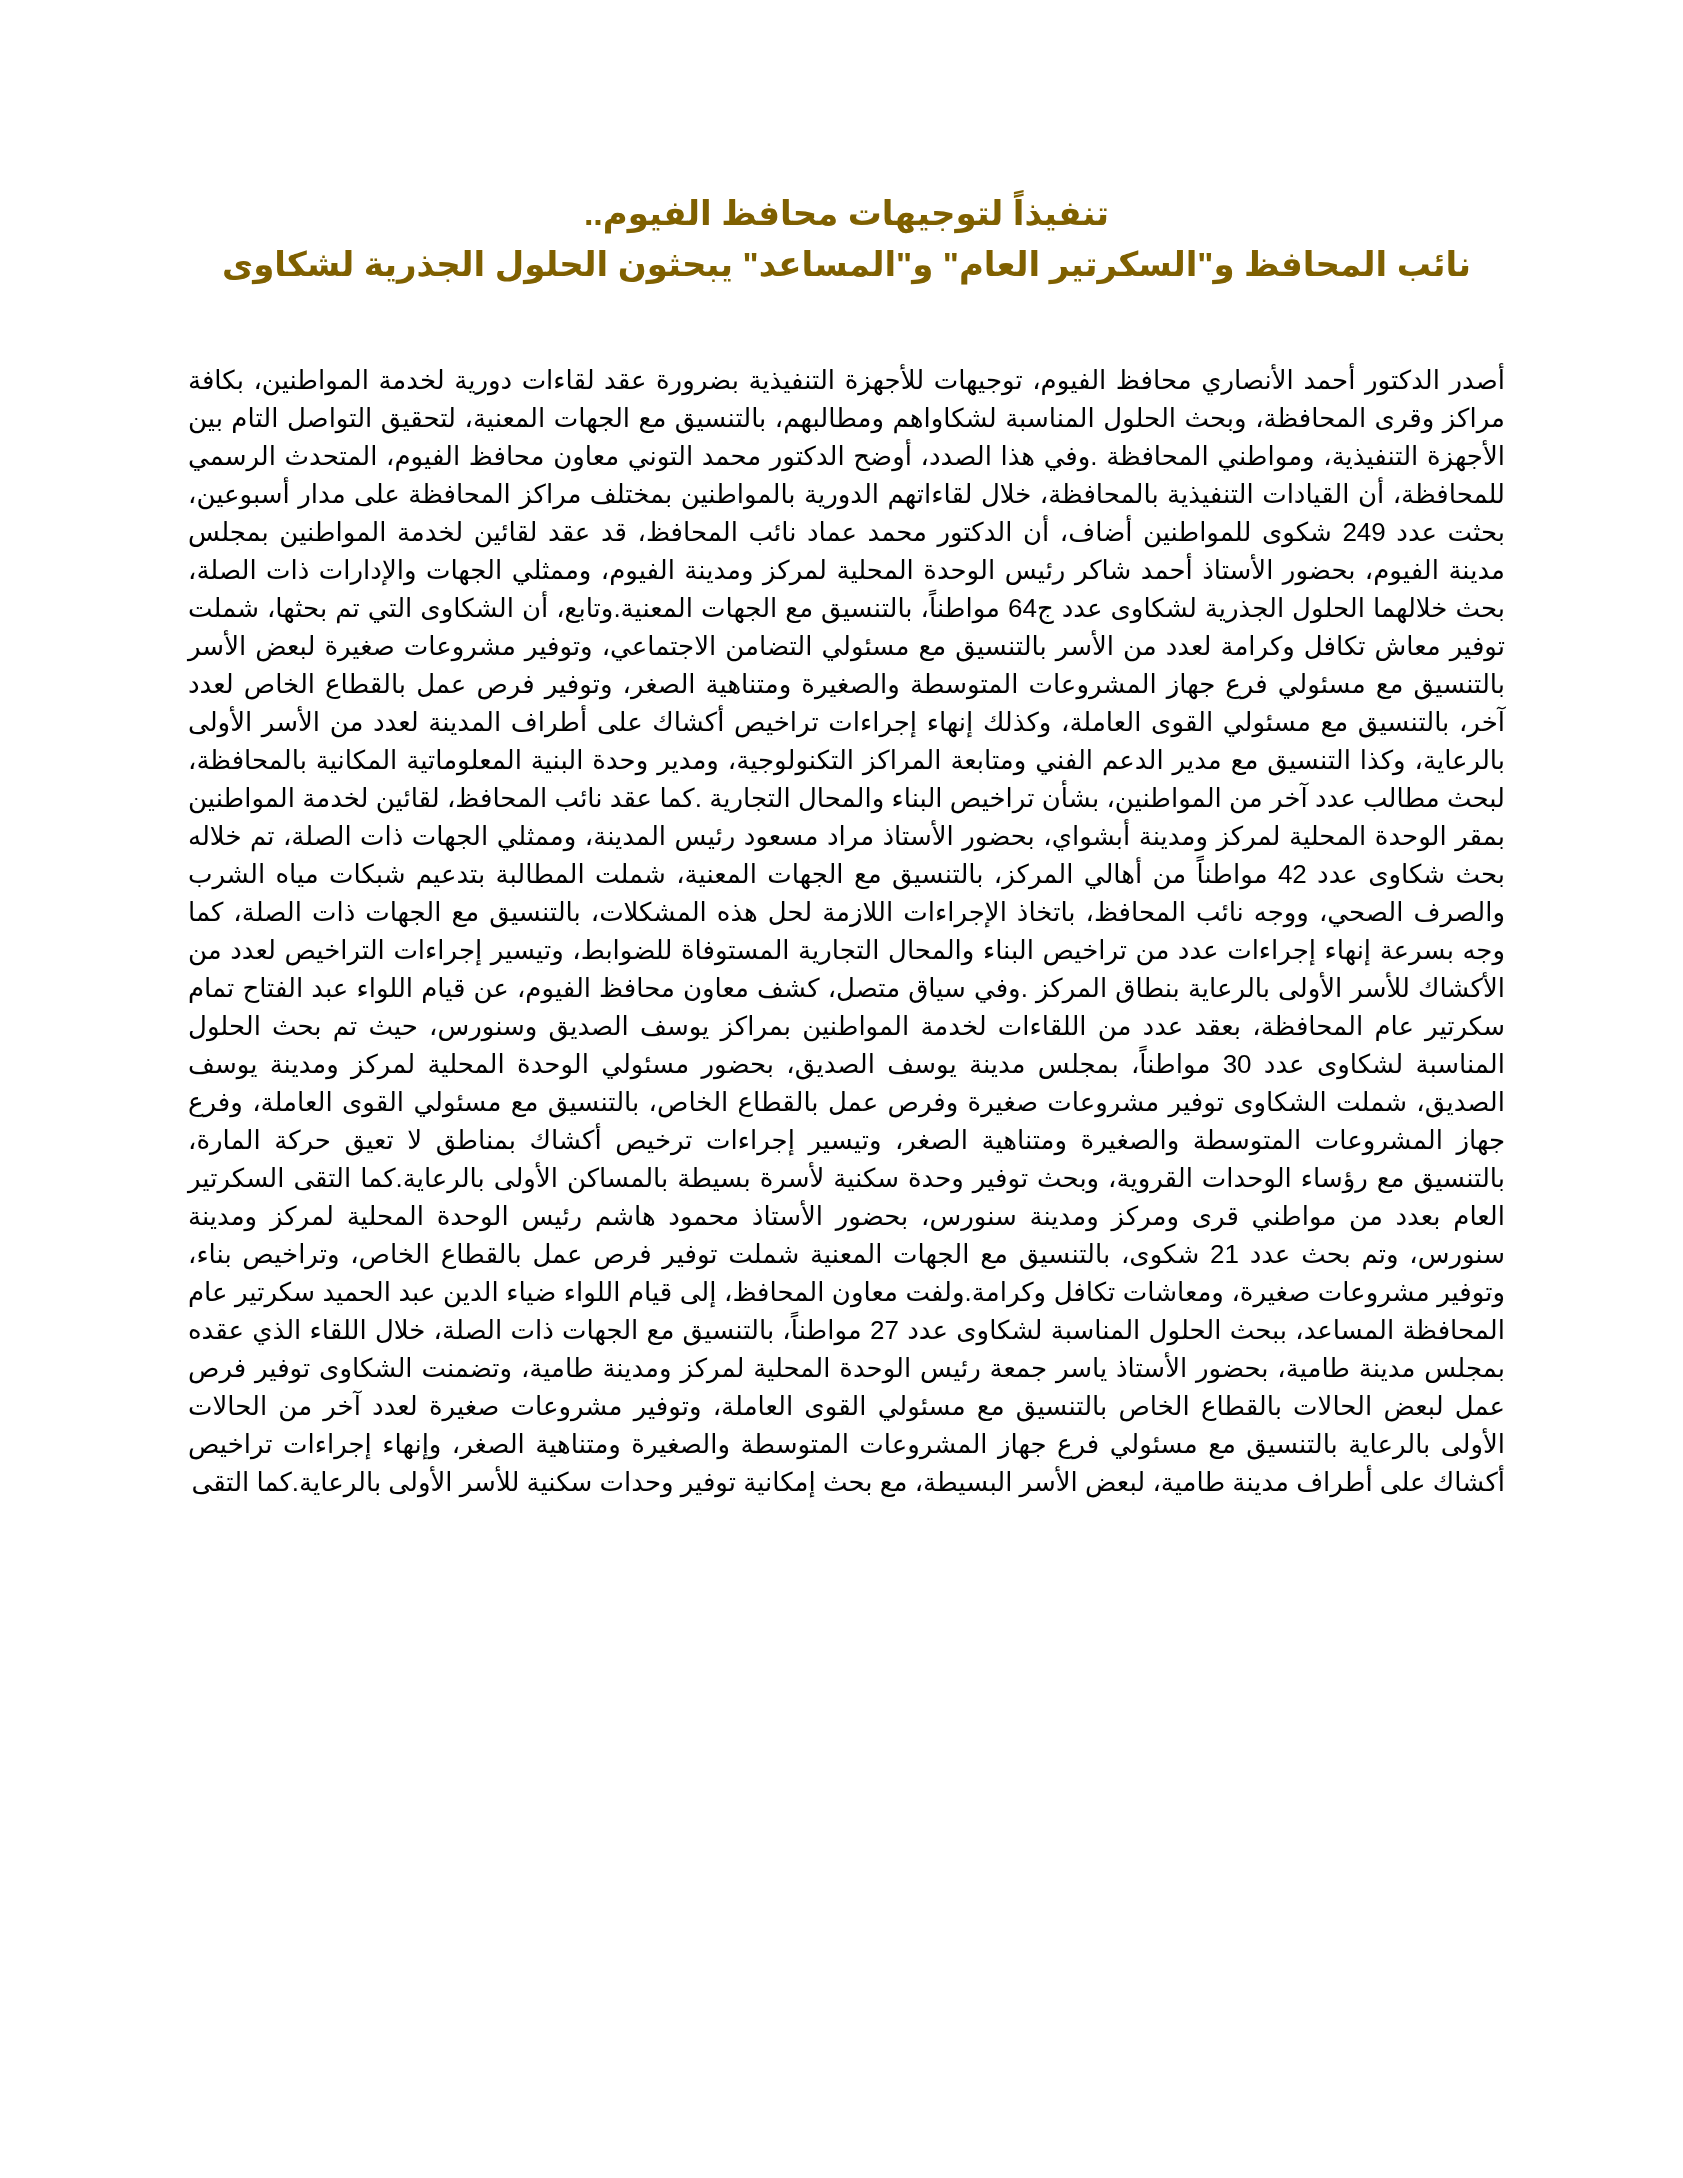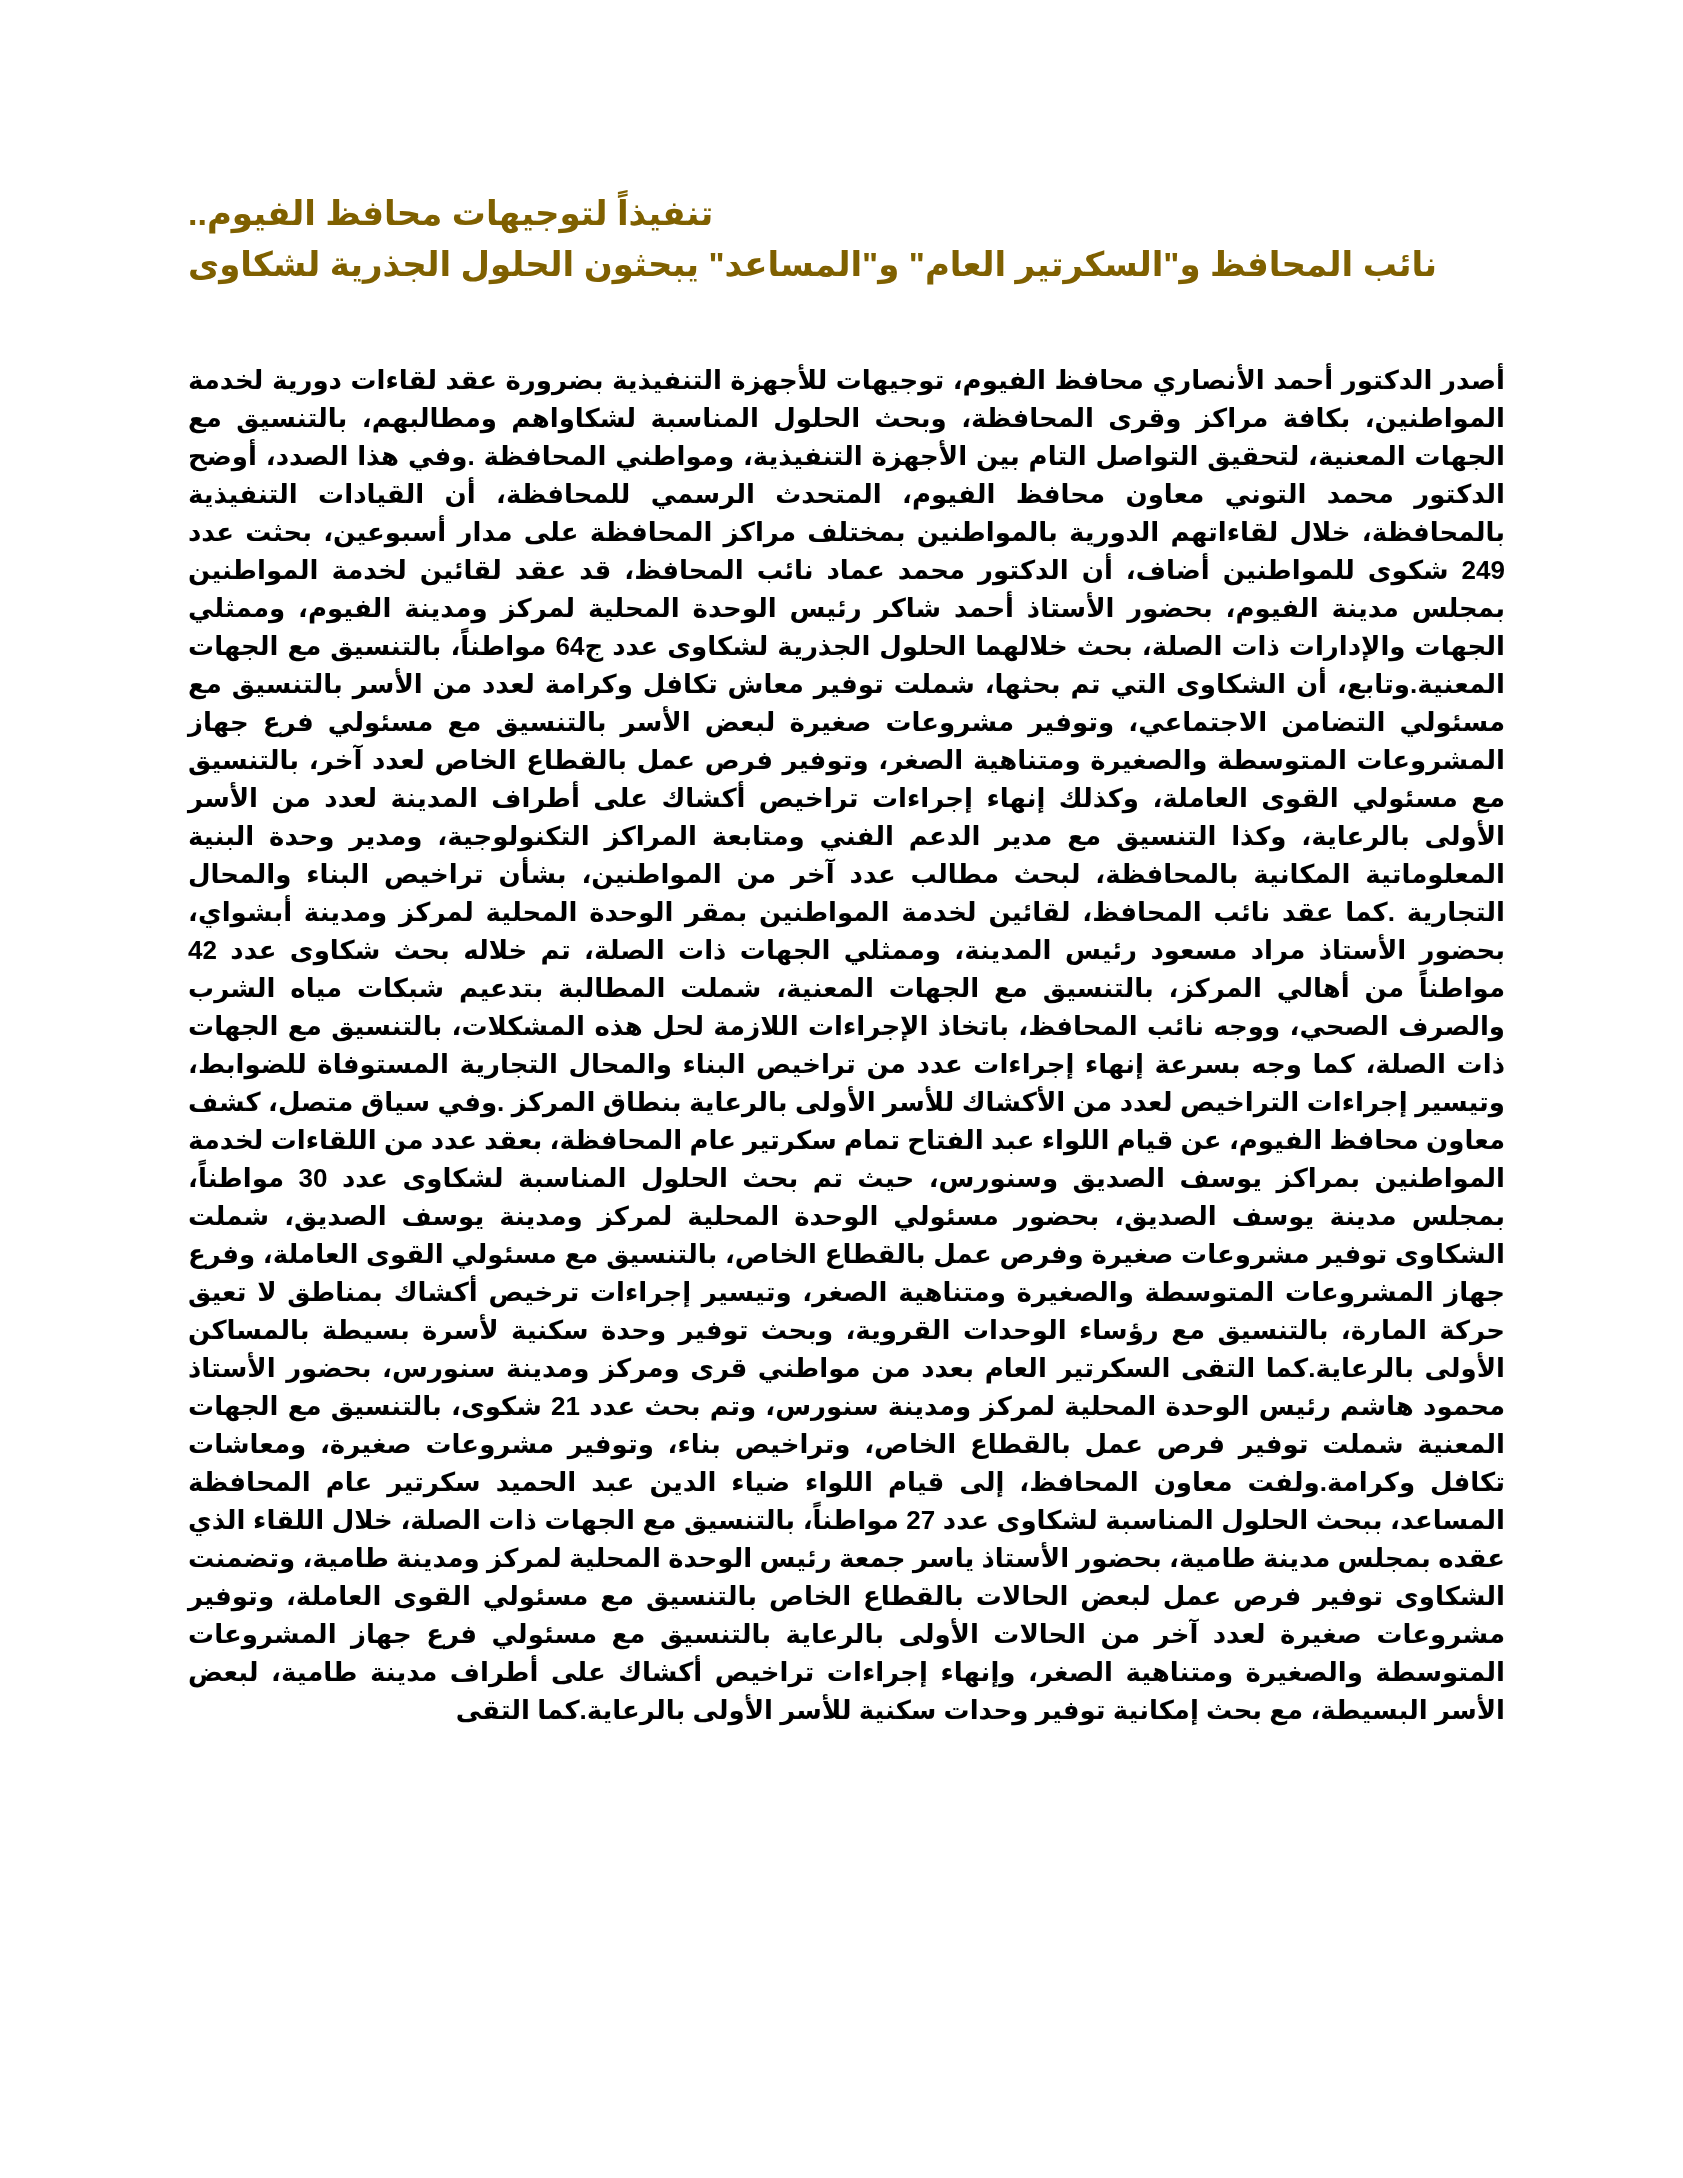--- a/index.html
+++ b/index.html
@@ -15,39 +15,39 @@
       font-family: "Liberation Sans", "DejaVu Sans", sans-serif;
     }
     .page {
       position: absolute;
       left: 188px;
       top: 188px;
       width: 1317px;
       direction: rtl;
     }
     .headline {
-      text-align: left;
+      text-align: center;
       color: #7f6000;
       font-weight: bold;
       font-size: 34px;
       line-height: 51px;
       margin: 0;
       padding-top: 0;
     }
     .headline span {
       display: block;
     }
     .body-text {
       margin-top: 71px;
       color: #000000;
       font-size: 26px;
       line-height: 38px;
       text-align: justify;
       text-align-last: right;
-      font-weight: bold;
+      font-weight: normal;
     }
     .body-text p {
       margin: 0;
     }
   </style>
 </head>
 <body>
 
 <div class="page">
   <h1 class="headline" style="color: rgb(127, 96, 0);">

